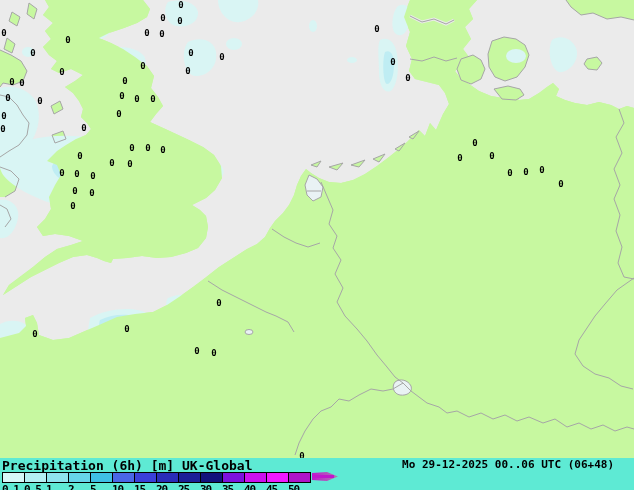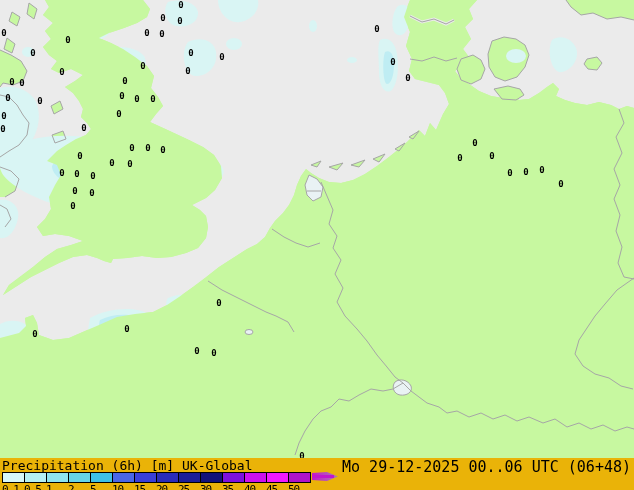--- a/index.html
+++ b/index.html
@@ -15,27 +15,27 @@
   .coast{fill:none;stroke:var(--coast,#a6a6a6);stroke-width:1;stroke-linejoin:round;}
   .border{fill:none;stroke:var(--coast,#a6a6a6);stroke-width:1;stroke-linejoin:round;}
   .pr1{fill:var(--precip1,#d9f5f4);}
   .pr2{fill:var(--precip2,#bfedf3);}
   .lake{fill:var(--lake,#e9f2f4);stroke:var(--coast,#a6a6a6);stroke-width:1;}
   .fjord{fill:none;stroke:var(--sea,#ebebeb);stroke-width:3;}
   .fjordline{fill:none;stroke:var(--coast,#a6a6a6);stroke-width:1;}
   .marker{font-family:"DejaVu Sans Mono","Liberation Mono",monospace;
           font-size:9px;font-weight:bold;fill:#000;}
   .legend{
-    position:absolute;left:0;top:458px;width:634px;height:32px;background:#eab308;
+    position:absolute;left:0;top:458px;width:634px;height:32px;background:#5eead4;font-weight:bold;
   }
   .legend-title{
     position:absolute;left:2px;top:0px;font-size:13px;color:#000;white-space:pre;
   }
   .legend-datetime{
-    position:absolute;right:3px;top:0px;font-size:15px;color:#000;white-space:pre;
+    position:absolute;right:20px;top:0px;font-size:11px;color:#000;white-space:pre;
   }
   .scale-bar{
     position:absolute;left:2px;top:14px;height:9px;display:flex;
     border:1px solid #000;box-sizing:content-box;background:#fff;
   }
   .scale-cell{width:21px;height:9px;border-right:1px solid #000;}
   .scale-cell:last-child{border-right:none;}
   .scale-arrow{position:absolute;left:312px;top:13px;}
   .scale-labels{position:absolute;left:2px;top:25px;height:12px;width:340px;}
   .scale-label{

